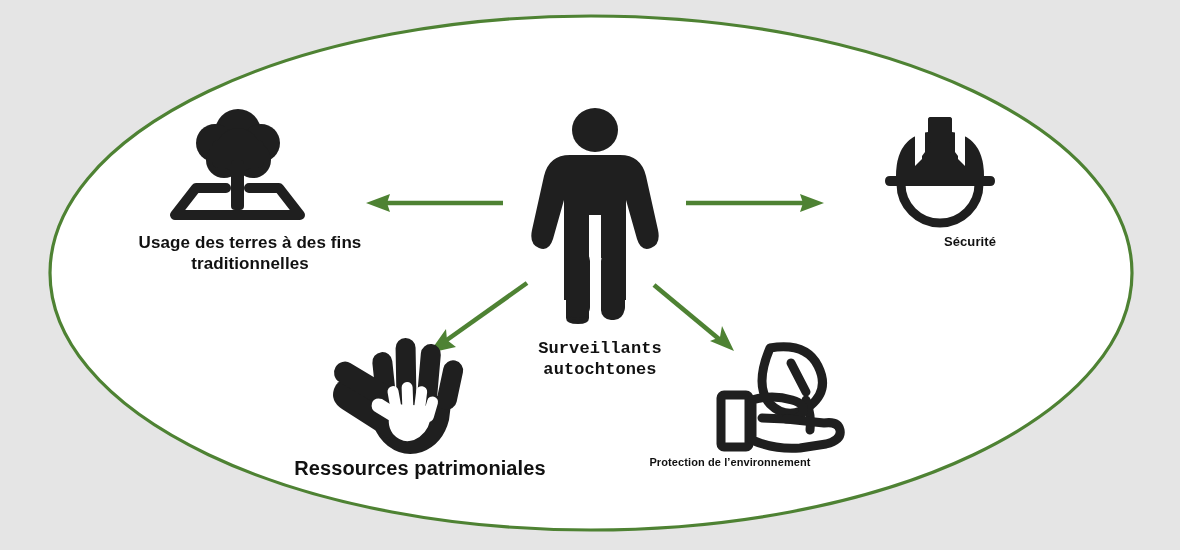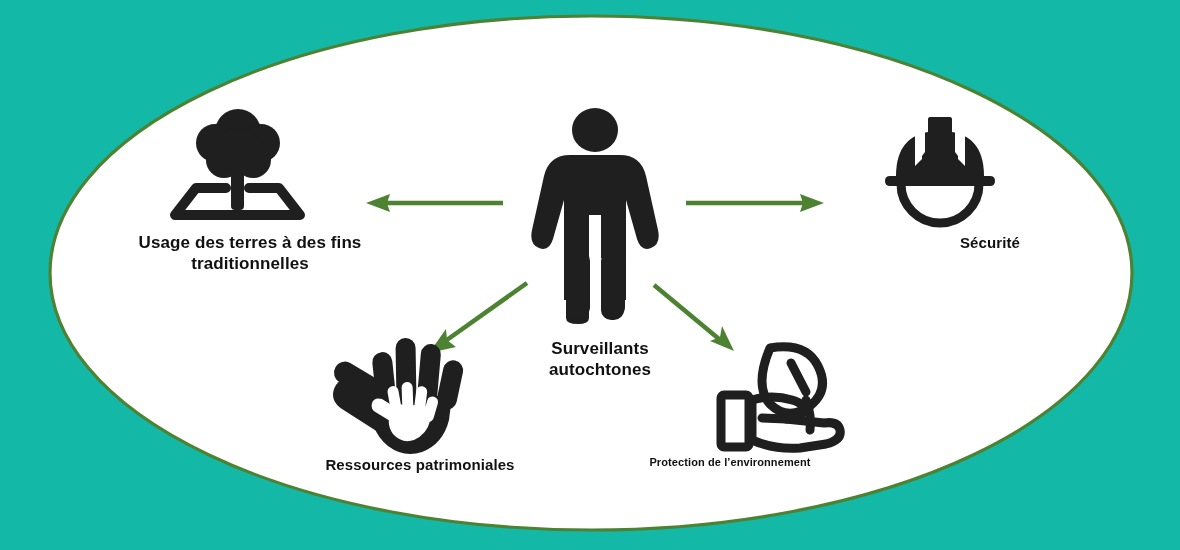--- a/index.html
+++ b/index.html
@@ -8,21 +8,21 @@
     padding: 0;
     background: #ffffff;
   }
   body {
     font-family: "Liberation Sans", "DejaVu Sans", sans-serif;
   }
   #stage {
     position: relative;
     width: 1180px;
     height: 550px;
-    background: #14b8a6;
+    background: #e5e5e5;
     overflow: hidden;
   }
   #stage svg.layer {
     position: absolute;
     left: 0;
     top: 0;
     width: 1180px;
     height: 550px;
   }
   .label {
@@ -35,36 +35,37 @@
     white-space: pre-line;
   }
   .label-lands {
     left: 100px;
     top: 232px;
     width: 300px;
     font-size: 17px;
     text-align: center;
   }
   .label-security {
-    left: 850px;
+    left: 830px;
     top: 234px;
     width: 280px;
-    font-size: 15px;
+    font-size: 13px;
   }
   .label-center {
     left: 490px;
     top: 338px;
     width: 220px;
     font-size: 17px;
+    font-family: Liberation Mono, monospace;
   }
   .label-heritage {
     left: 270px;
     top: 456px;
     width: 300px;
-    font-size: 15px;
+    font-size: 20px;
   }
   .label-environment {
     left: 565px;
     top: 456px;
     width: 330px;
     font-size: 11px;
   }
 </style>
 </head>
 <body>

